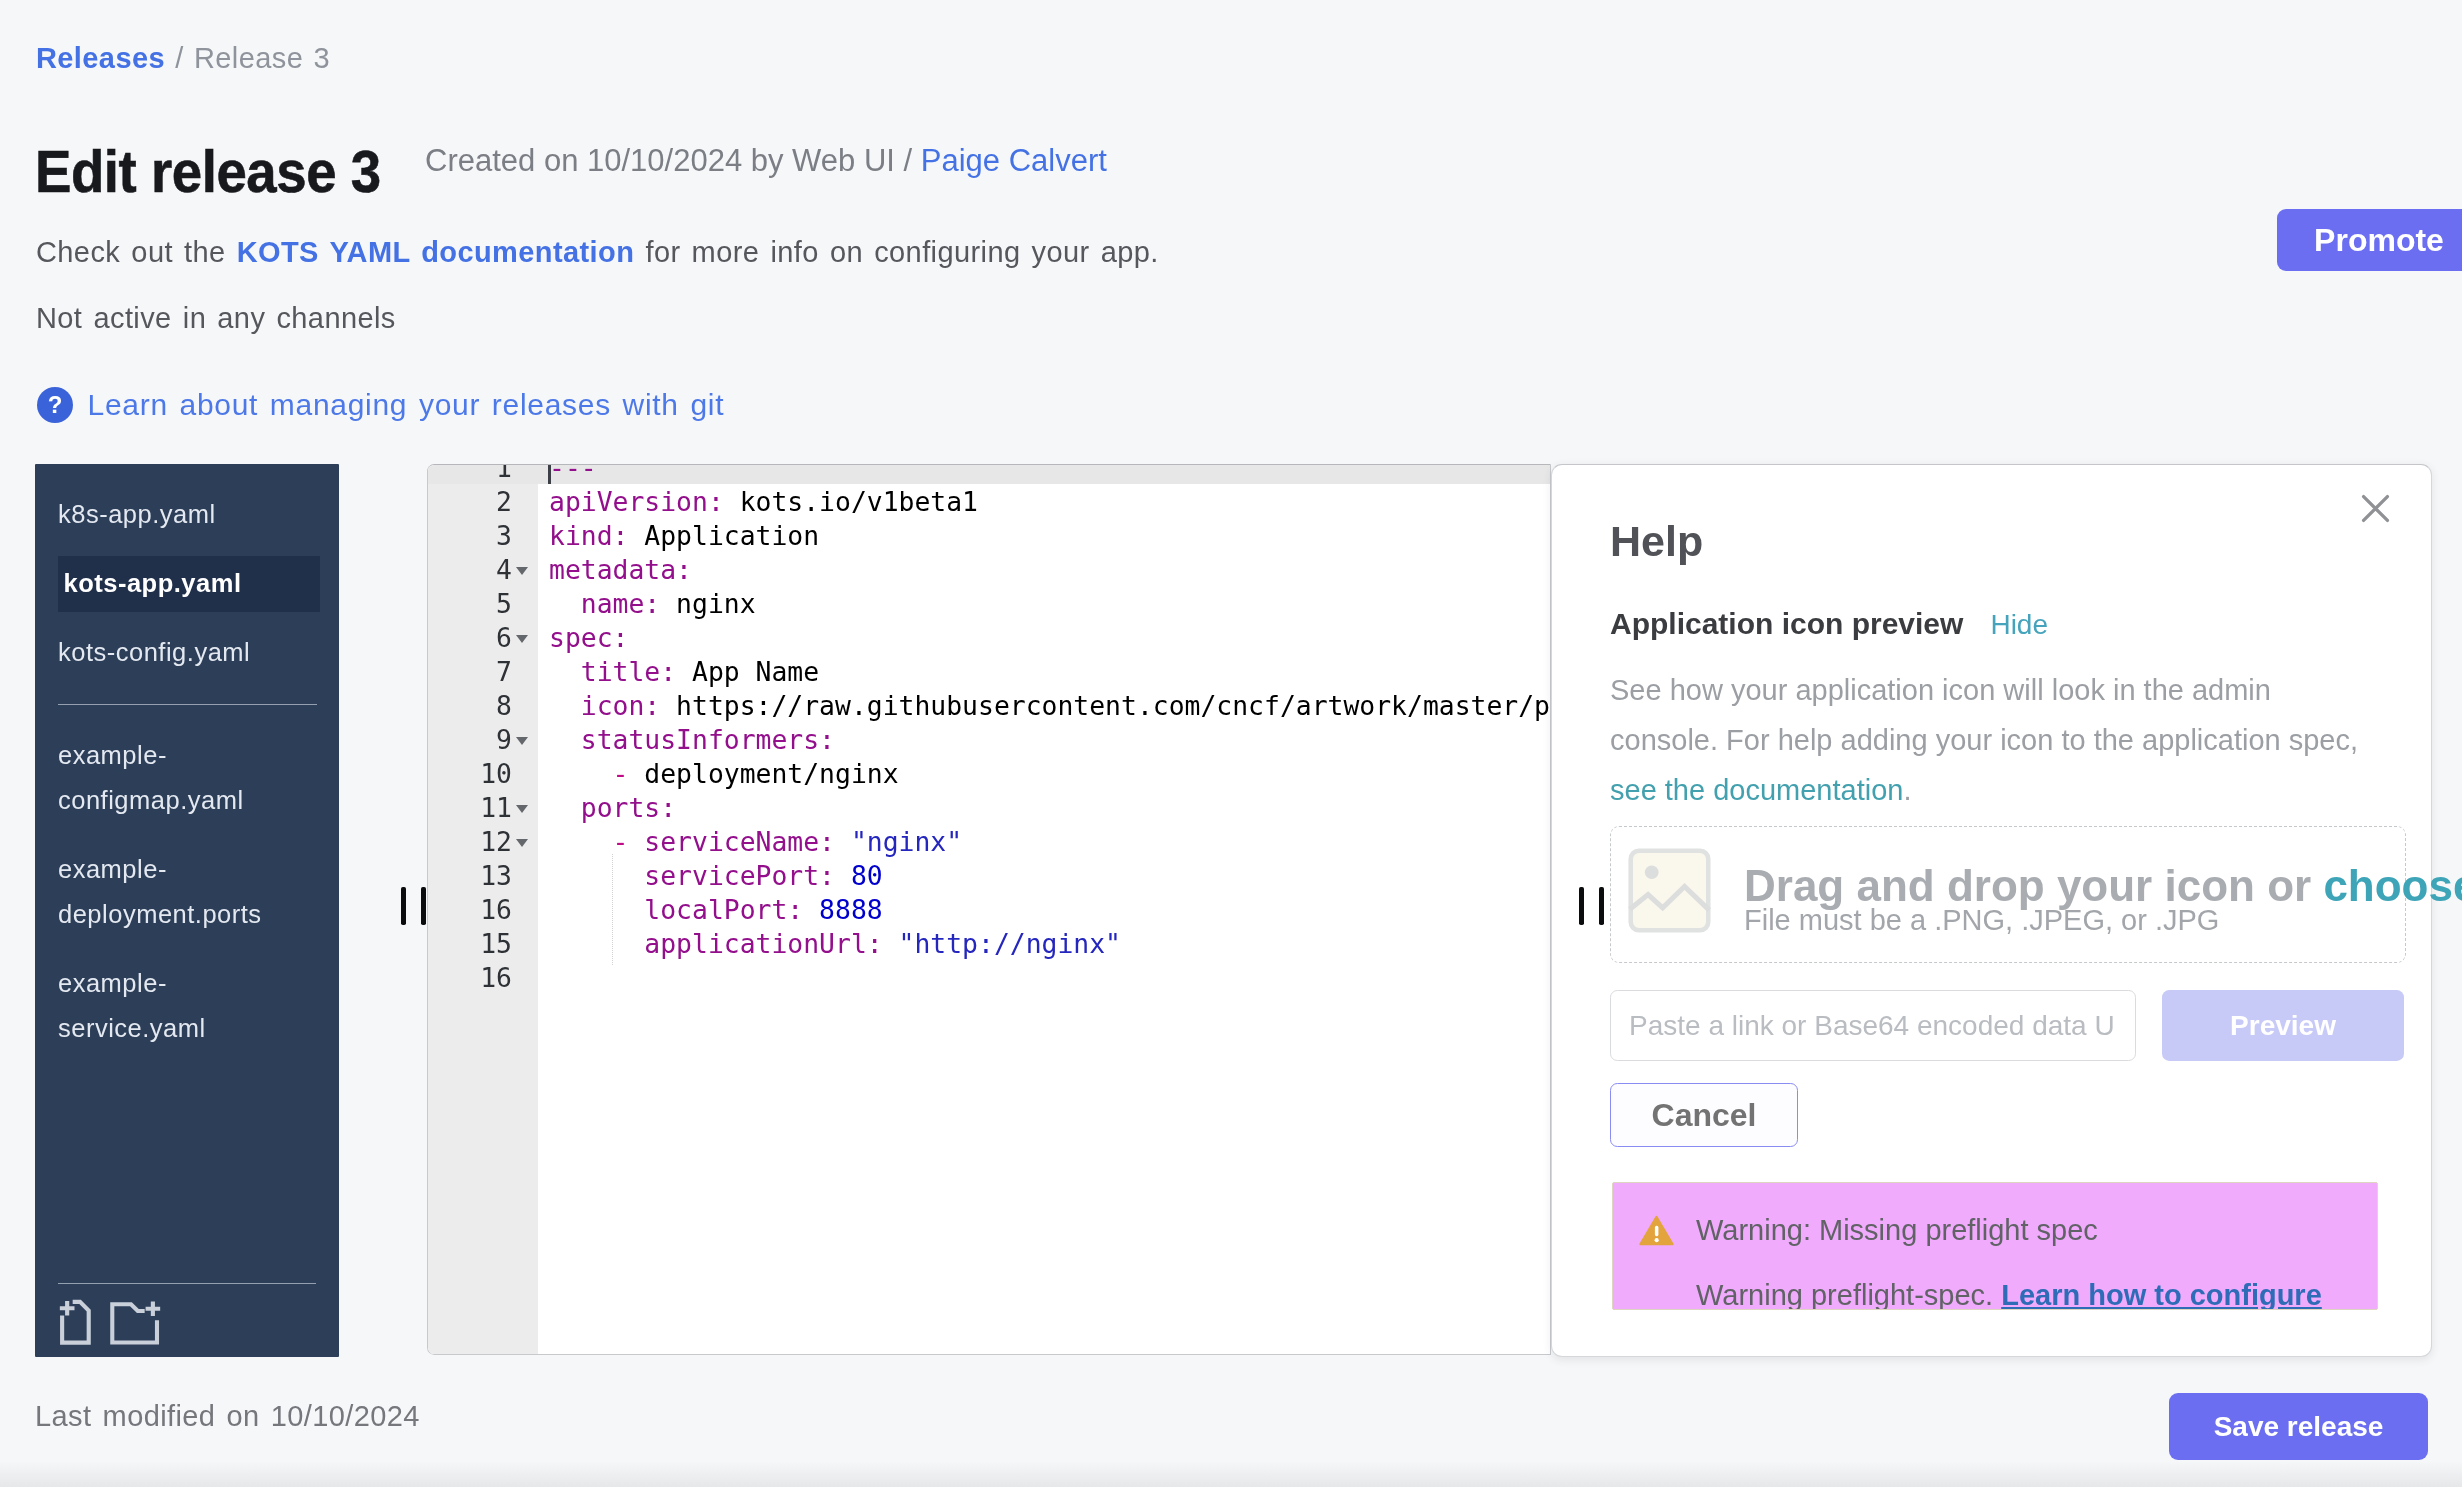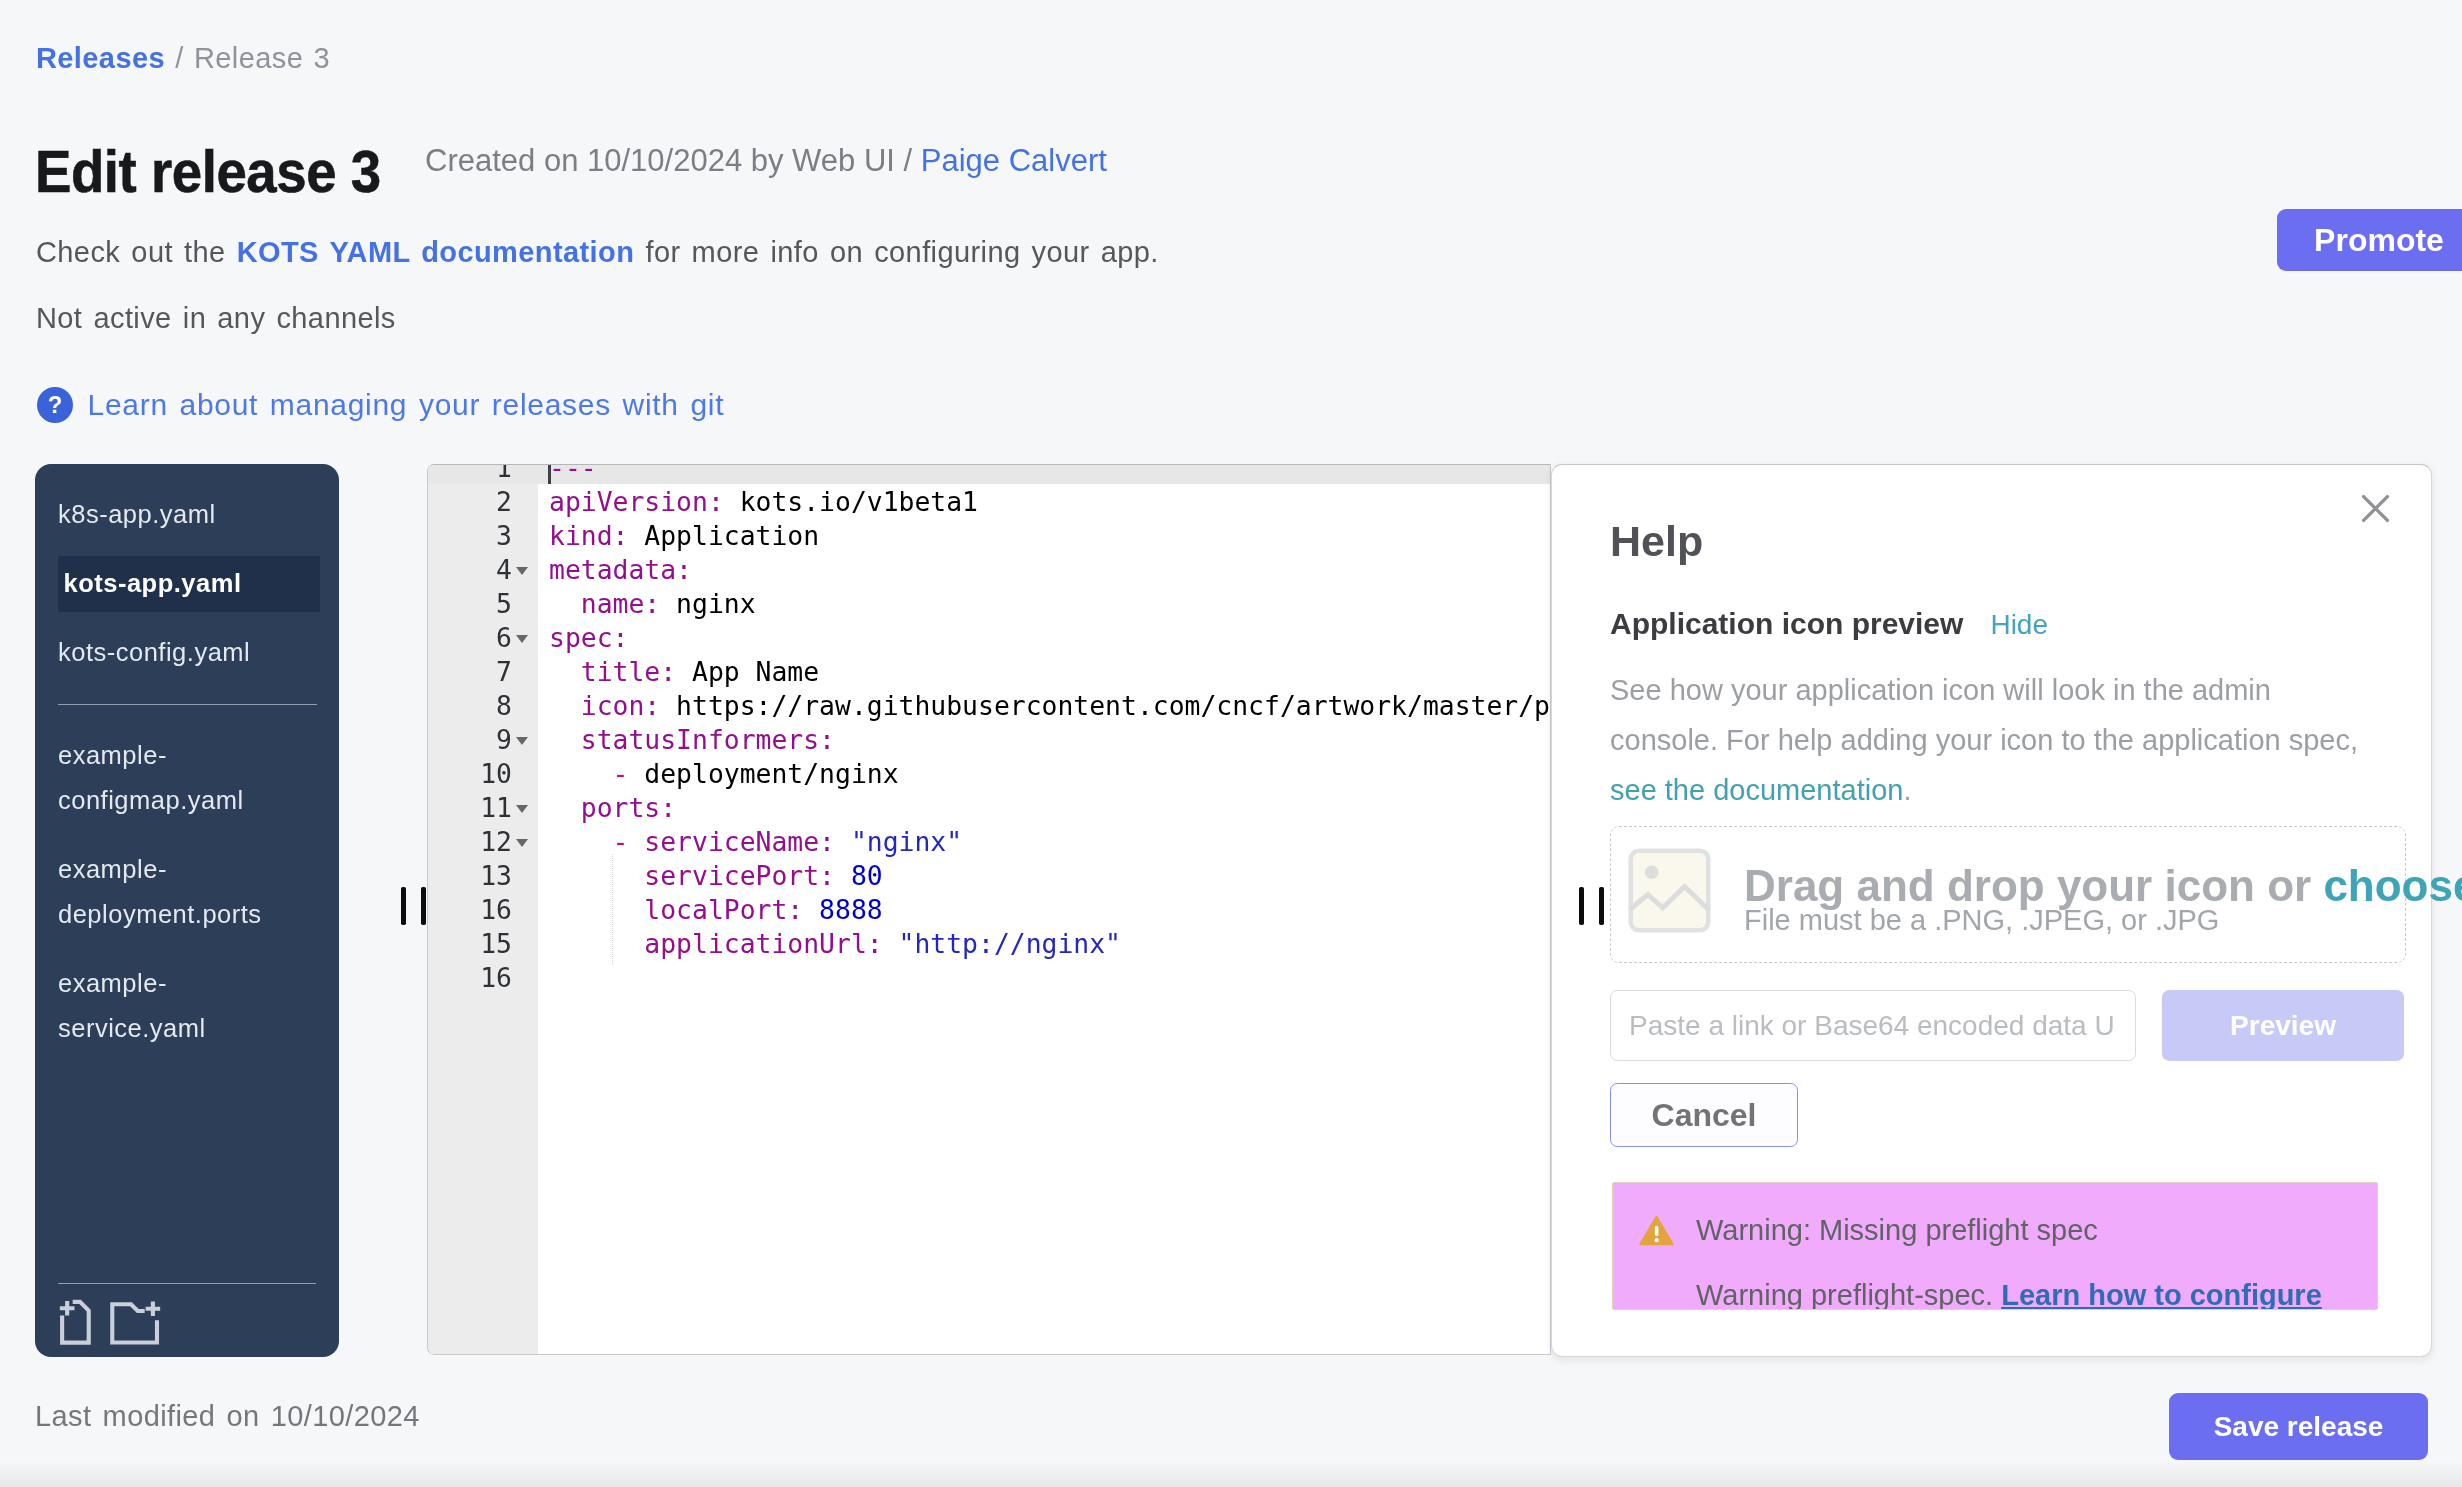--- a/index.html
+++ b/index.html
@@ -16,21 +16,21 @@
   .created a { color:#4472e4; text-decoration:none; }
   .docline { position:absolute; left:36px; top:236px; font-size:29px; color:#55575c; letter-spacing:0.4px; word-spacing:2.7px; }
   .docline a { color:#4472e4; font-weight:700; text-decoration:none; }
   .notactive { position:absolute; left:36px; top:302px; font-size:29px; color:#55575c; letter-spacing:0.4px; word-spacing:2.7px; }
   .gitrow { position:absolute; left:37px; top:387px; display:flex; align-items:center; gap:14.6px; }
   .q-circle { width:36px; height:36px; border-radius:50%; background:#3b63d9; color:#fff; font-size:24px; font-weight:700; display:flex; align-items:center; justify-content:center; }
   .gitrow a { font-size:30px; color:#4d79e8; text-decoration:none; letter-spacing:0.7px; word-spacing:2.7px; }
   .btn-promote { position:absolute; left:2229px; top:209px; width:204px; height:62px; background:#6b6ef0; border:none; border-radius:9px; color:#fff; font-size:32px; font-weight:700; font-family:inherit;margin-left:48px; }
 
   
-  .sidebar { position:absolute; left:35px; top:464px; width:304px; height:893px; background:#2c3e58; border-radius:16px; padding-top:16.4px; }
+  .sidebar { position:absolute; left:35px; top:464px; width:304px; height:893px; background:#2c3e58; border-radius:1px; padding-top:16.4px; }
   .file-item { margin:0 19px 0 23px; padding:12px 41px 12px 0; font-size:25.5px; line-height:45px; color:#e4e9f1; cursor:pointer; letter-spacing:0.5px; }
   .file-item.selected { background:#20304b; font-weight:700; color:#fff; margin-top:6.4px; margin-bottom:6.4px; padding:5.5px 22px 5.5px 5.5px; }
   .side-divider { margin:16.4px 22px 16.4px 23px; border-top:0.9px solid rgba(219,226,235,.6); }
   .side-bottom { position:absolute; left:0; right:0; bottom:0; padding:0 23px 12px 23px; }
   .side-bottom .bline { border-top:0.9px solid rgba(219,226,235,.6); margin:0 0 15.5px 0; }
   .side-icons { display:flex; gap:19px; align-items:flex-end; }
   .side-icons svg { display:block; cursor:pointer; }
 
   
   .editor { position:absolute; left:427px; top:464px; width:1124px; height:891px; background:#fff; border:0.9px solid #c7c9cc; border-top:1.8px solid #b5b7ba; border-radius:7.3px 0 0 7.3px; overflow:hidden; }

